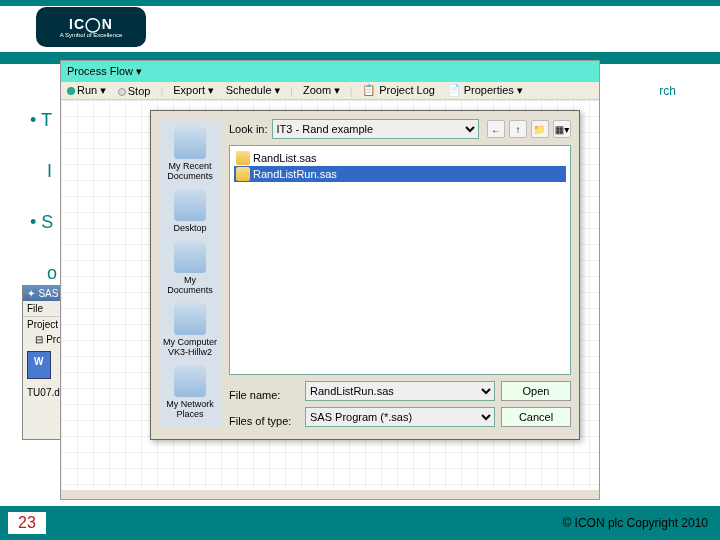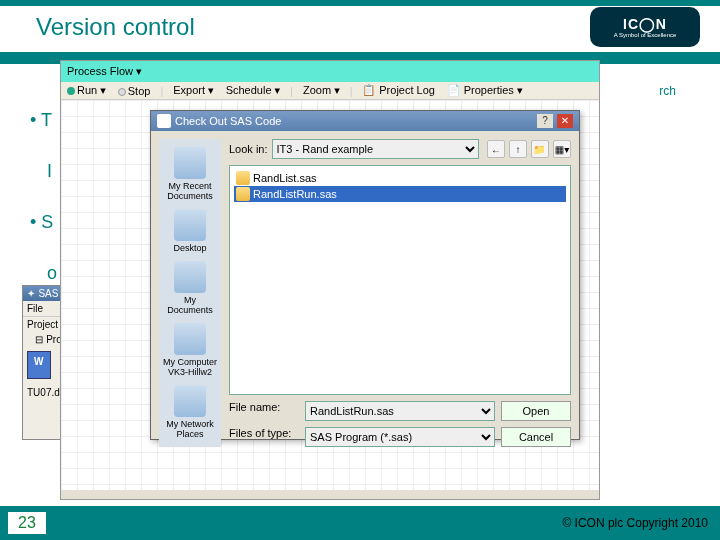--- a/index.html
+++ b/index.html
@@ -6,21 +6,21 @@
   body { width: 720px; height: 540px; font-family: Arial, sans-serif; background: #fff; position: relative; overflow: hidden; }
   .slide-header { height: 48px; display: flex; align-items: center; padding: 0 20px 0 36px; border-top: 6px solid #008080; }
   .slide-title { color: #008080; font-size: 24px; font-weight: normal; flex: 1; }
   .logo { width: 110px; height: 40px; background: #003040; border-radius: 10px; display: flex; flex-direction: column; align-items: center; justify-content: center; }
   .logo-text { color: #fff; font-weight: bold; font-size: 14px; letter-spacing: 1px; }
   .logo-sub { color: #fff; font-size: 6px; }
   .teal-band { height: 12px; background: #008080; width: 100%; margin-top: 4px; }
   .slide-body { position: absolute; left: 30px; top: 110px; color: #008080; font-size: 18px; }
   .bullet { margin-bottom: 30px; }
   .slide-footer { position: absolute; bottom: 0; left: 0; right: 0; height: 34px; background: #008080; display: flex; align-items: center; }
-  .page-num { background: #fff; color: #15803d; padding: 2px 10px; margin-left: 8px; font-size: 16px; }
+  .page-num { background: #fff; color: #b91c1c; padding: 2px 10px; margin-left: 8px; font-size: 16px; }
   .copyright { margin-left: auto; margin-right: 12px; color: #000000; font-size: 12px; }
   .app-window { position: absolute; left: 60px; top: 60px; width: 540px; height: 440px; background: #e4e0d4; border: 1px solid #999; font-size: 11px; }
   .app-window .title { background: #5eead4; padding: 4px 6px; font-family: Tahoma, sans-serif; font-size: 11px; }
   .toolbar { background: #f0ece0; padding: 2px 4px; border-bottom: 1px solid #ccc; display: flex; gap: 8px; align-items: center; font-size: 11px; }
   .toolbar .sep { color: #ccc; }
   .tbtn { cursor: pointer; padding: 0 2px; }
   .dot { display: inline-block; width: 8px; height: 8px; border-radius: 50%; margin-right: 2px; vertical-align: middle; }
   .run-dot { background: #2a8; }
   .stop-dot { background: #ddd; border: 1px solid #999; }
   .canvas { background: #fff; background-image: linear-gradient(#eee 1px, transparent 1px), linear-gradient(90deg, #eee 1px, transparent 1px); background-size: 16px 16px; height: calc(100% - 48px); }
@@ -34,36 +34,35 @@
   .place-icon { width: 32px; height: 32px; background: linear-gradient(#cde, #9bd); border-radius: 4px; margin: 0 auto 2px; }
   .main-area { flex: 1; display: flex; flex-direction: column; }
   .lookin { display: flex; align-items: center; gap: 4px; margin-bottom: 6px; }
   .lookin select { flex: 1; height: 20px; font-size: 11px; border: 1px solid #7a9; }
   .nav-icons { display: flex; gap: 4px; margin-left: 4px; }
   .nav-icons span { width: 18px; height: 18px; border: 1px solid #bbb; background: #f4f4f4; border-radius: 2px; display: inline-flex; align-items: center; justify-content: center; font-size: 10px; cursor: pointer; }
   .file-list { flex: 1; background: #fff; border: 1px solid #7a9; padding: 4px; }
   .file-item { padding: 1px 2px; display: flex; align-items: center; gap: 3px; }
   .file-ic { width: 14px; height: 14px; background: linear-gradient(#fd8, #eb4); border-radius: 2px; display: inline-block; }
   .selected { background: #316ac5; color: #fff; }
-  .bottom-row { display: flex; align-items: flex-start; gap: 6px; margin-top: 6px; border-radius: 9px; }
+  .bottom-row { display: flex; align-items: flex-end; gap: 6px; margin-top: 6px; border-radius: 9px; }
   .bottom-row label { width: 70px; }
   .bottom-row select, .bottom-row input { flex: 1; height: 20px; font-size: 11px; border: 1px solid #7a9; }
   .dlg-btn { width: 70px; height: 20px; border: 1px solid #999; background: #efe; font-size: 11px; cursor: pointer; }
   .sas-window { position: absolute; left: 22px; top: 285px; width: 115px; height: 155px; background: #efede4; border: 1px solid #888; font-family: Tahoma, sans-serif; font-size: 10px; }
   .sas-title { background: linear-gradient(#6a90c0, #4a70a0); color: #fff; padding: 2px 4px; font-size: 10px; display: flex; align-items: center; gap: 3px; }
   .sas-row { padding: 2px 4px; }
   .word-ic { width: 24px; height: 28px; background: #4a7ad0; border: 1px solid #336; margin: 4px; display: inline-block; position: relative; }
   .word-ic::after { content: "W"; color: #fff; position: absolute; left: 6px; top: 4px; font-weight: bold; }
   .research-text { position: absolute; right: 44px; top: 84px; color: #008080; font-size: 12px; }
 </style>
 </head>
 <body>
 
 <div class="slide-header">
-  <div class="slide-title">Version control</div>
   <div class="logo">
     <span class="logo-text">IC◯N</span>
     <span class="logo-sub">A Symbol of Excellence</span>
   </div>
 </div>
 <div class="teal-band"></div>
 <div class="research-text">rch</div>
 
 <div class="slide-body">
   <div class="bullet">• <span>T</span></div>
@@ -95,26 +94,20 @@
     <span class="sep">|</span>
     <span class="tbtn">Zoom ▾</span>
     <span class="sep">|</span>
     <span class="tbtn">📋 <span>Project Log</span></span>
     <span class="tbtn">📄 <span>Properties ▾</span></span>
   </div>
   <div class="canvas"></div>
 </div>
 
 <div class="dialog">
-  <div class="dialog-title">
-    <span class="icon-sm"></span>
-    <span>Check Out SAS Code</span>
-    <span style="margin-left:auto;margin-right:4px;width:16px;height:14px;background:#e4e0d4;color:#333;text-align:center;line-height:14px;font-size:10px;cursor:pointer">?</span>
-    <span class="close-x" style="margin-left:0">✕</span>
-  </div>
   <div class="dialog-body">
     <div class="places">
       <div class="place"><div class="place-icon"></div><span>My Recent Documents</span></div>
       <div class="place"><div class="place-icon"></div><span>Desktop</span></div>
       <div class="place"><div class="place-icon"></div><span>My Documents</span></div>
       <div class="place"><div class="place-icon"></div><span>My Computer VK3-Hillw2</span></div>
       <div class="place"><div class="place-icon"></div><span>My Network Places</span></div>
     </div>
     <div class="main-area">
       <div class="lookin">

